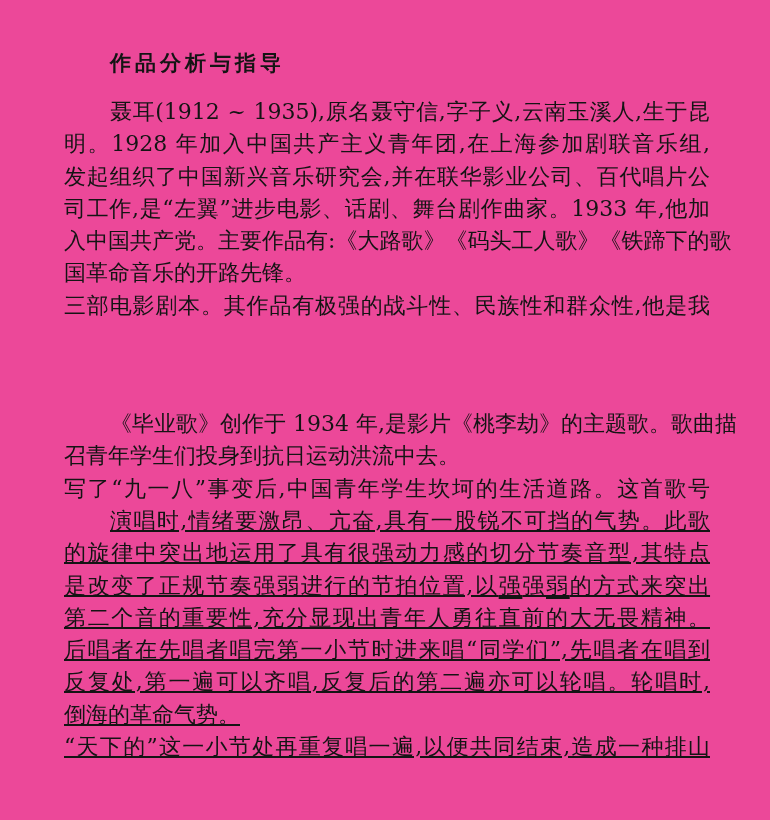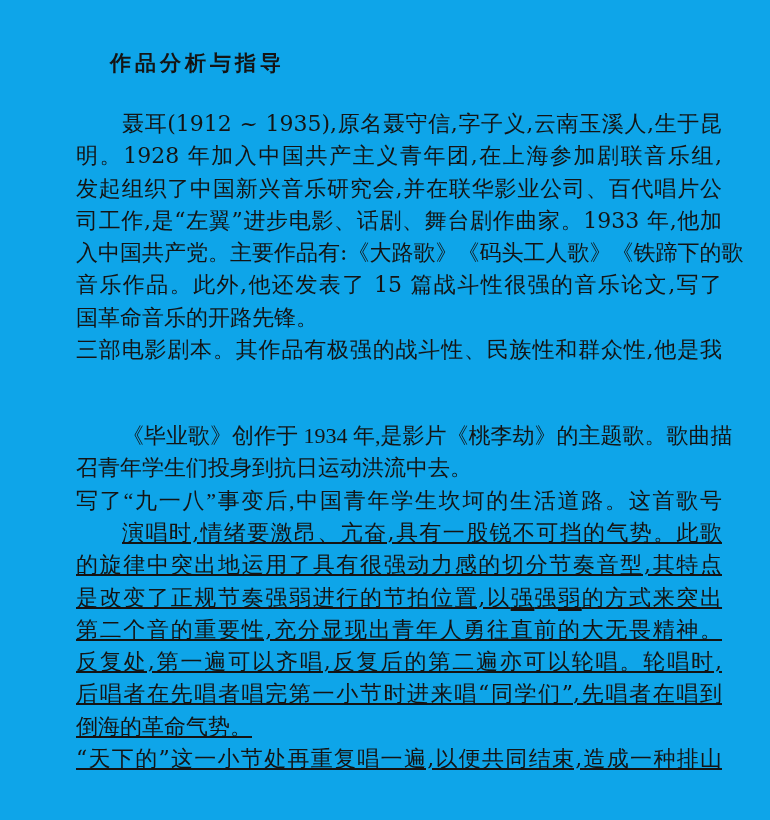--- a/index.html
+++ b/index.html
@@ -11,42 +11,42 @@
       width: 770px;
       height: 820px;
       position: relative;
       overflow: hidden;
       color: #141414;
     }
     .page {
       position: absolute;
       left: 0; top: 0;
       width: 770px; height: 820px;
-      background: #0ea5e9;
+      background: #ec4899;
     }
     .heading {
       position: absolute;
       left: 110px;
       top: 48px;
       font-family: "DejaVu Sans", sans-serif;
       font-weight: bold;
       font-size: 21px;
       letter-spacing: 4px;
       line-height: 30px;
       margin: 0;
       white-space: nowrap;
     }
     .body-text {
       position: absolute;
       left: 64px;
       width: 646px;
       font-family: "DejaVu Serif", serif;
       font-size: 22px;
       line-height: 32.3px;
-      margin: 12px;
+      margin: 0;
     }
     .line {
       display: block;
       white-space: nowrap;
       text-align: justify;
       text-align-last: justify;
       height: 32.3px;
       overflow: visible;
     }
     .line.last {
@@ -54,51 +54,50 @@
     }
     .line.indent {
       padding-left: 46px;
     }
     .ul {
       text-decoration: underline;
       text-underline-offset: 4px;
       text-decoration-thickness: 1.5px;
     }
     #p1 { top: 96px; }
-    #p2 { top: 408px; font-family: Liberation Serif, serif; }
+    #p2 { top: 408px; }
     #p3 { top: 505px; text-decoration: underline; }
   </style>
 </head>
 <body>
 
 <div class="page">
 
   <h2 class="heading">作品分析与指导</h2>
 
   <div class="body-text" id="p1">
     <span class="line indent">聂耳(1912 ~ 1935),原名聂守信,字子义,云南玉溪人,生于昆</span>
     <span class="line">明。1928 年加入中国共产主义青年团,在上海参加剧联音乐组,</span>
     <span class="line">发起组织了中国新兴音乐研究会,并在联华影业公司、百代唱片公</span>
     <span class="line">司工作,是“左翼”进步电影、话剧、舞台剧作曲家。1933 年,他加</span>
     <span class="line">入中国共产党。主要作品有:《大路歌》《码头工人歌》《铁蹄下的歌</span>
-    <span class="line">音乐作品。此外,他还发表了 15 篇战斗性很强的音乐论文,写了</span>
     <span class="line last">国革命音乐的开路先锋。</span>
     <span class="line">三部电影剧本。其作品有极强的战斗性、民族性和群众性,他是我</span>
   </div>
 
   <div class="body-text" id="p2">
     <span class="line indent">《毕业歌》创作于 1934 年,是影片《桃李劫》的主题歌。歌曲描</span>
     <span class="line last">召青年学生们投身到抗日运动洪流中去。</span>
     <span class="line">写了“九一八”事变后,中国青年学生坎坷的生活道路。这首歌号</span>
   </div>
 
   <div class="body-text" id="p3">
     <span class="line indent">演唱时,情绪要激昂、亢奋,具有一股锐不可挡的气势。此歌</span>
     <span class="line">的旋律中突出地运用了具有很强动力感的切分节奏音型,其特点</span>
     <span class="line"><span>是改变了正规节奏强弱进行的节拍位置,以</span><span class="ul">强</span><span>强</span><span class="ul">弱</span><span>的方式来突出</span></span>
     <span class="line">第二个音的重要性,充分显现出青年人勇往直前的大无畏精神。</span>
+    <span class="line">后唱者在先唱者唱完第一小节时进来唱“同学们”,先唱者在唱到</span>
     <span class="line">反复处,第一遍可以齐唱,反复后的第二遍亦可以轮唱。轮唱时,</span>
-    <span class="line">后唱者在先唱者唱完第一小节时进来唱“同学们”,先唱者在唱到</span>
     <span class="line last">倒海的革命气势。</span>
     <span class="line">“天下的”这一小节处再重复唱一遍,以便共同结束,造成一种排山</span>
   </div>
 
 </div>
 
 </body></html>

